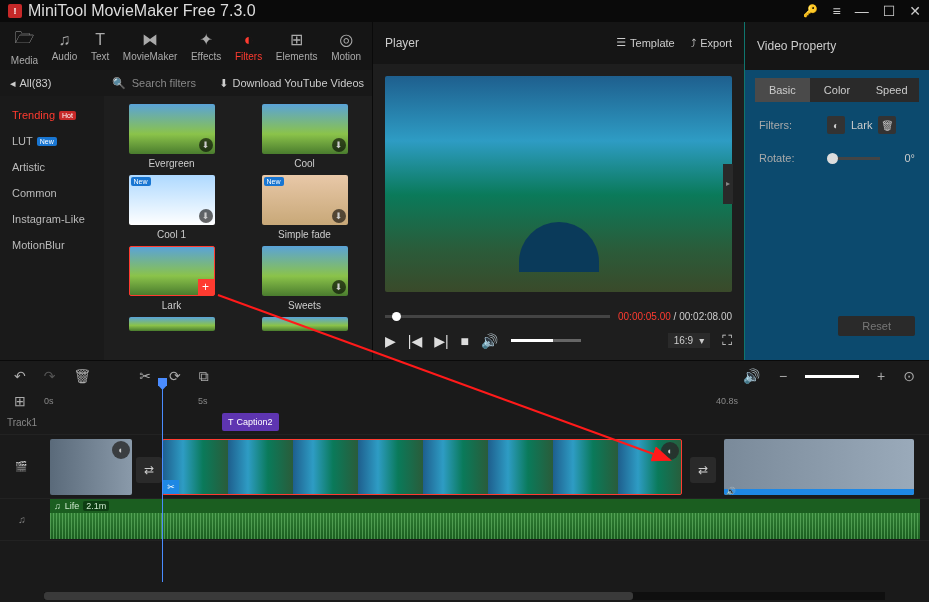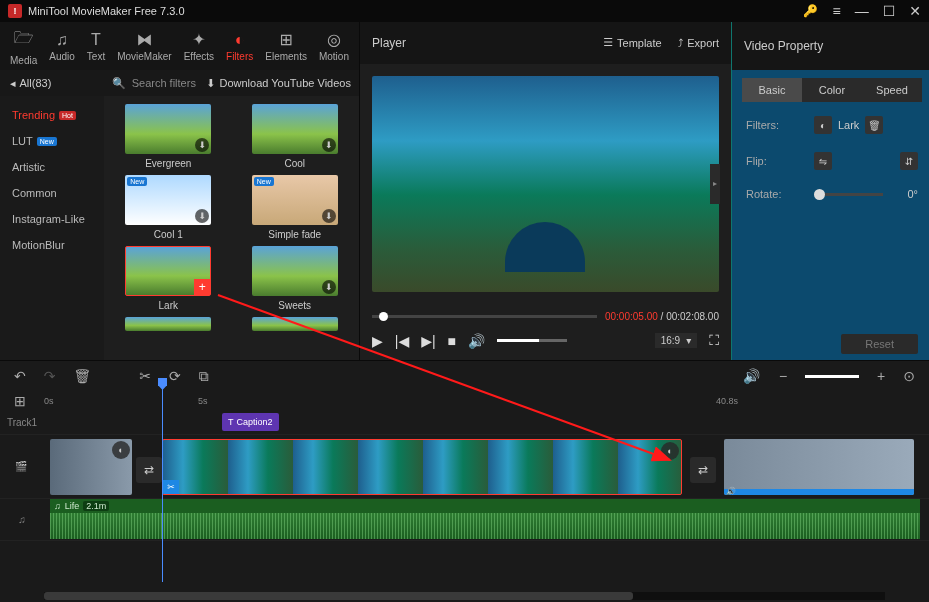--- a/index.html
+++ b/index.html
@@ -1,20 +1,20 @@
 <!DOCTYPE html>
 <html><head>
 <meta charset="utf-8">
 <style>
 * { margin: 0; padding: 0; box-sizing: border-box; font-family: -apple-system, BlinkMacSystemFont, "Segoe UI", sans-serif; }
 body { background: #1a1a1a; color: #ccc; font-size: 11px; width: 929px; height: 602px; overflow: hidden; position: relative; }
 .titlebar { height: 22px; background: #0a0a0a; display: flex; align-items: center; padding: 0 8px; justify-content: space-between; }
 .titlebar-left { display: flex; align-items: center; gap: 6px; }
 .logo-icon { width: 14px; height: 14px; background: #c62828; border-radius: 2px; display: flex; align-items: center; justify-content: center; color: #fff; font-size: 9px; font-weight: bold; }
-.titlebar-title { font-size: 11px; color: #ddd; text-align: center; }
+.titlebar-title { font-size: 16px; color: #ddd; text-align: center; }
 .titlebar-right { display: flex; align-items: center; gap: 14px; }
 .titlebar-btn { color: #ccc; cursor: pointer; font-size: 14px; }
 .key-icon { color: #f5c518; font-size: 12px; }
 .main-row { display: flex; height: 338px; }
 .left-panel { width: 372px; background: #1e1e1e; display: flex; flex-direction: column; }
 .tab-bar { height: 48px; background: #151515; display: flex; align-items: center; justify-content: space-around; padding: 2px 4px; }
 .tab-item { display: flex; flex-direction: column; align-items: center; gap: 2px; cursor: pointer; color: #aaa; padding: 2px 6px; }
 .tab-item.active { color: #ff3b30; }
 .tab-icon { font-size: 16px; }
 .tab-label { font-size: 10px; }
@@ -60,21 +60,21 @@
 .prop-tabs { display: flex; margin: 8px 10px 0; }
 .prop-tab { flex: 1; text-align: center; padding: 6px 0; background: #2a2a2a; cursor: pointer; font-size: 11px; }
 .prop-tab.active { background: #4a4a4a; }
 .prop-body { padding: 14px 14px; display: flex; flex-direction: column; gap: 18px; }
 .prop-row { display: flex; align-items: center; gap: 24px; }
 .prop-label { width: 44px; color: #aaa; }
 .filter-name { display: flex; align-items: center; gap: 6px; }
 .icon-sm { width: 18px; height: 18px; background: #333; border-radius: 2px; display: flex; align-items: center; justify-content: center; font-size: 10px; cursor: pointer; }
 .rotate-slider { flex: 1; height: 3px; background: #444; position: relative; }
 .rotate-slider::before { content: ''; position: absolute; left: 0; top: -4px; width: 11px; height: 11px; background: #ddd; border-radius: 50%; }
-.reset-btn { margin: auto 14px 6px auto; padding: 4px 24px; background: #2a2a2a; color: #777; cursor: pointer; border-radius: 2px; font-size: 11px; }
+.reset-btn { margin: auto 14px 24px auto; padding: 4px 24px; background: #2a2a2a; color: #777; cursor: pointer; border-radius: 2px; font-size: 11px; }
 .timeline { height: 242px; background: #1a1a1a; border-top: 1px solid #0a0a0a; display: flex; flex-direction: column; }
 .tl-toolbar { height: 30px; display: flex; align-items: center; padding: 0 14px; gap: 18px; }
 .tl-tool { color: #aaa; font-size: 14px; cursor: pointer; }
 .tl-spacer { flex: 1; }
 .zoom-slider { width: 54px; height: 3px; background: #fff; }
 .tl-ruler { height: 20px; display: flex; align-items: center; position: relative; padding-left: 44px; }
 .ruler-mark { position: absolute; font-size: 9px; color: #888; }
 .playhead { position: absolute; top: 378px; left: 162px; width: 1px; height: 204px; background: #4a8cff; z-index: 5; }
 .playhead::before { content: ''; position: absolute; top: 0; left: -4px; width: 9px; height: 12px; background: #4a8cff; clip-path: polygon(0 0, 100% 0, 100% 60%, 50% 100%, 0 60%); }
 .tl-tracks { flex: 1; overflow: hidden; }
@@ -285,26 +285,20 @@
     <div class="prop-body">
       <div class="prop-row">
         <span class="prop-label">Filters:</span>
         <div class="filter-name">
           <span class="icon-sm">◐</span>
           <span>Lark</span>
           <span class="icon-sm">🗑</span>
         </div>
       </div>
       <div class="prop-row">
-        <span class="prop-label">Flip:</span>
-        <span class="icon-sm">⇋</span>
-        <span style="width:20px"></span>
-        <span class="icon-sm">⇵</span>
-      </div>
-      <div class="prop-row">
         <span class="prop-label">Rotate:</span>
         <div class="rotate-slider"></div>
         <span>0°</span>
       </div>
     </div>
     <div class="reset-btn">Reset</div>
   </div>
 </div>
 
 <div class="timeline">

